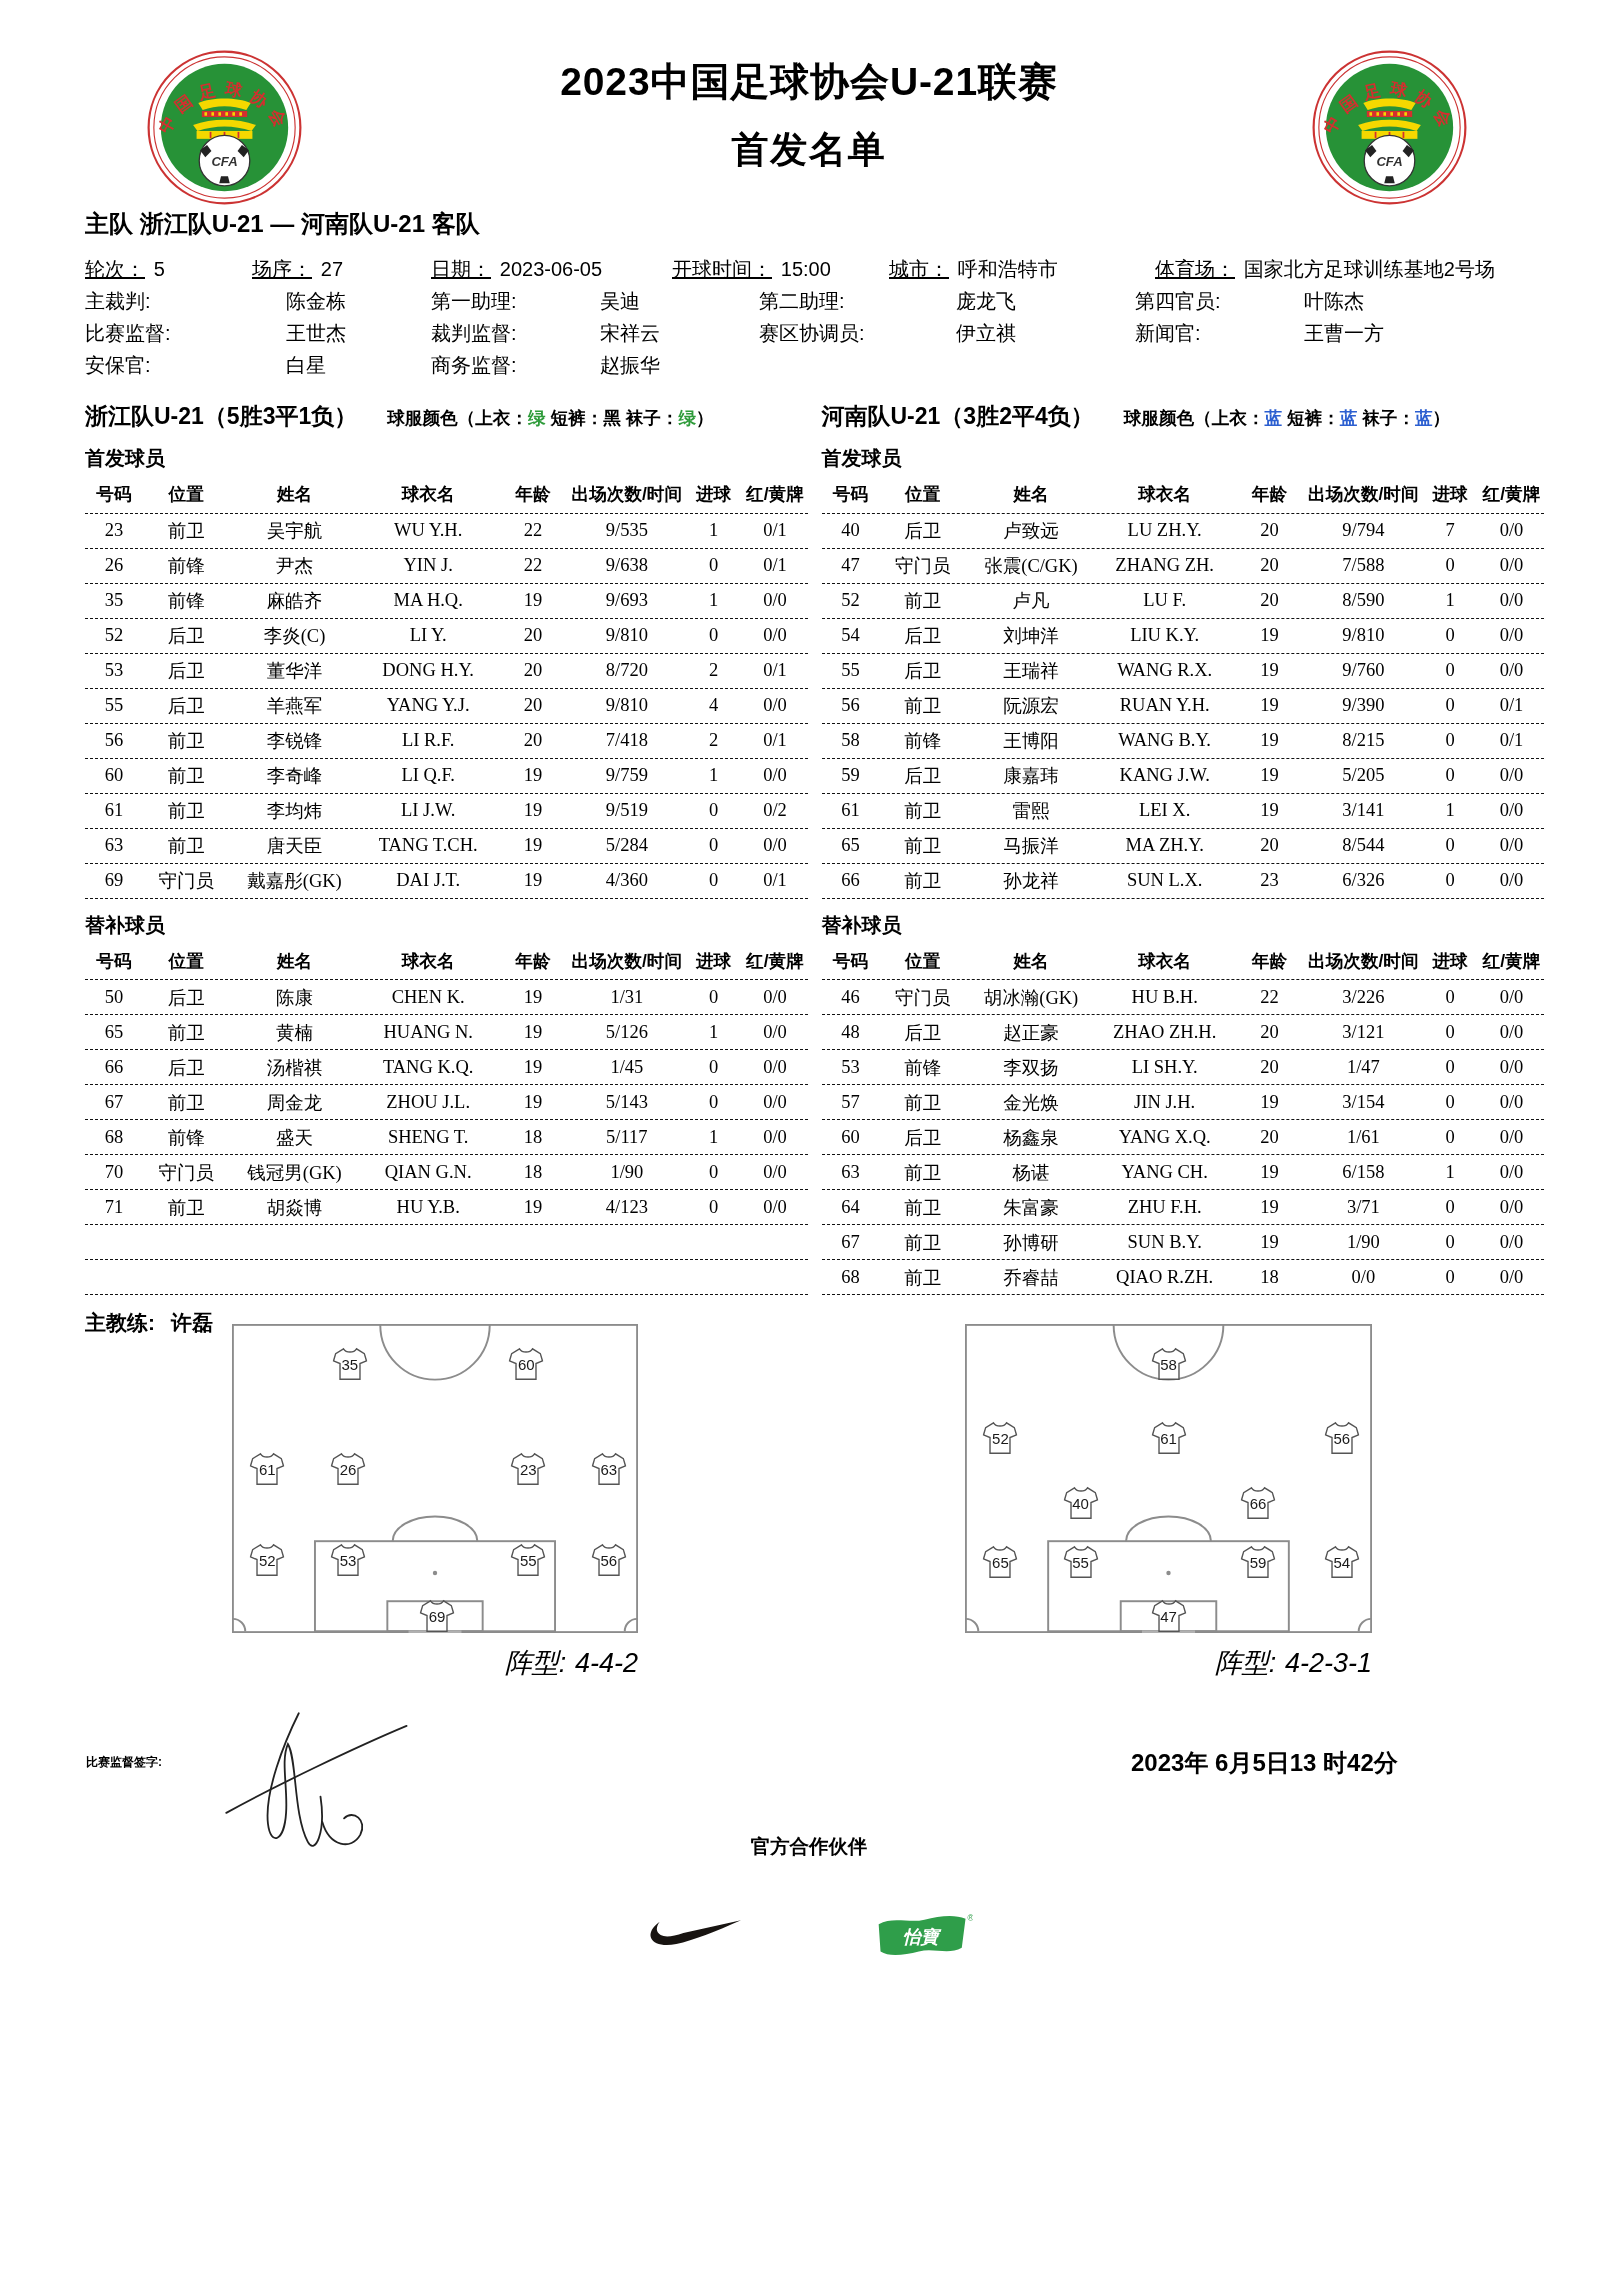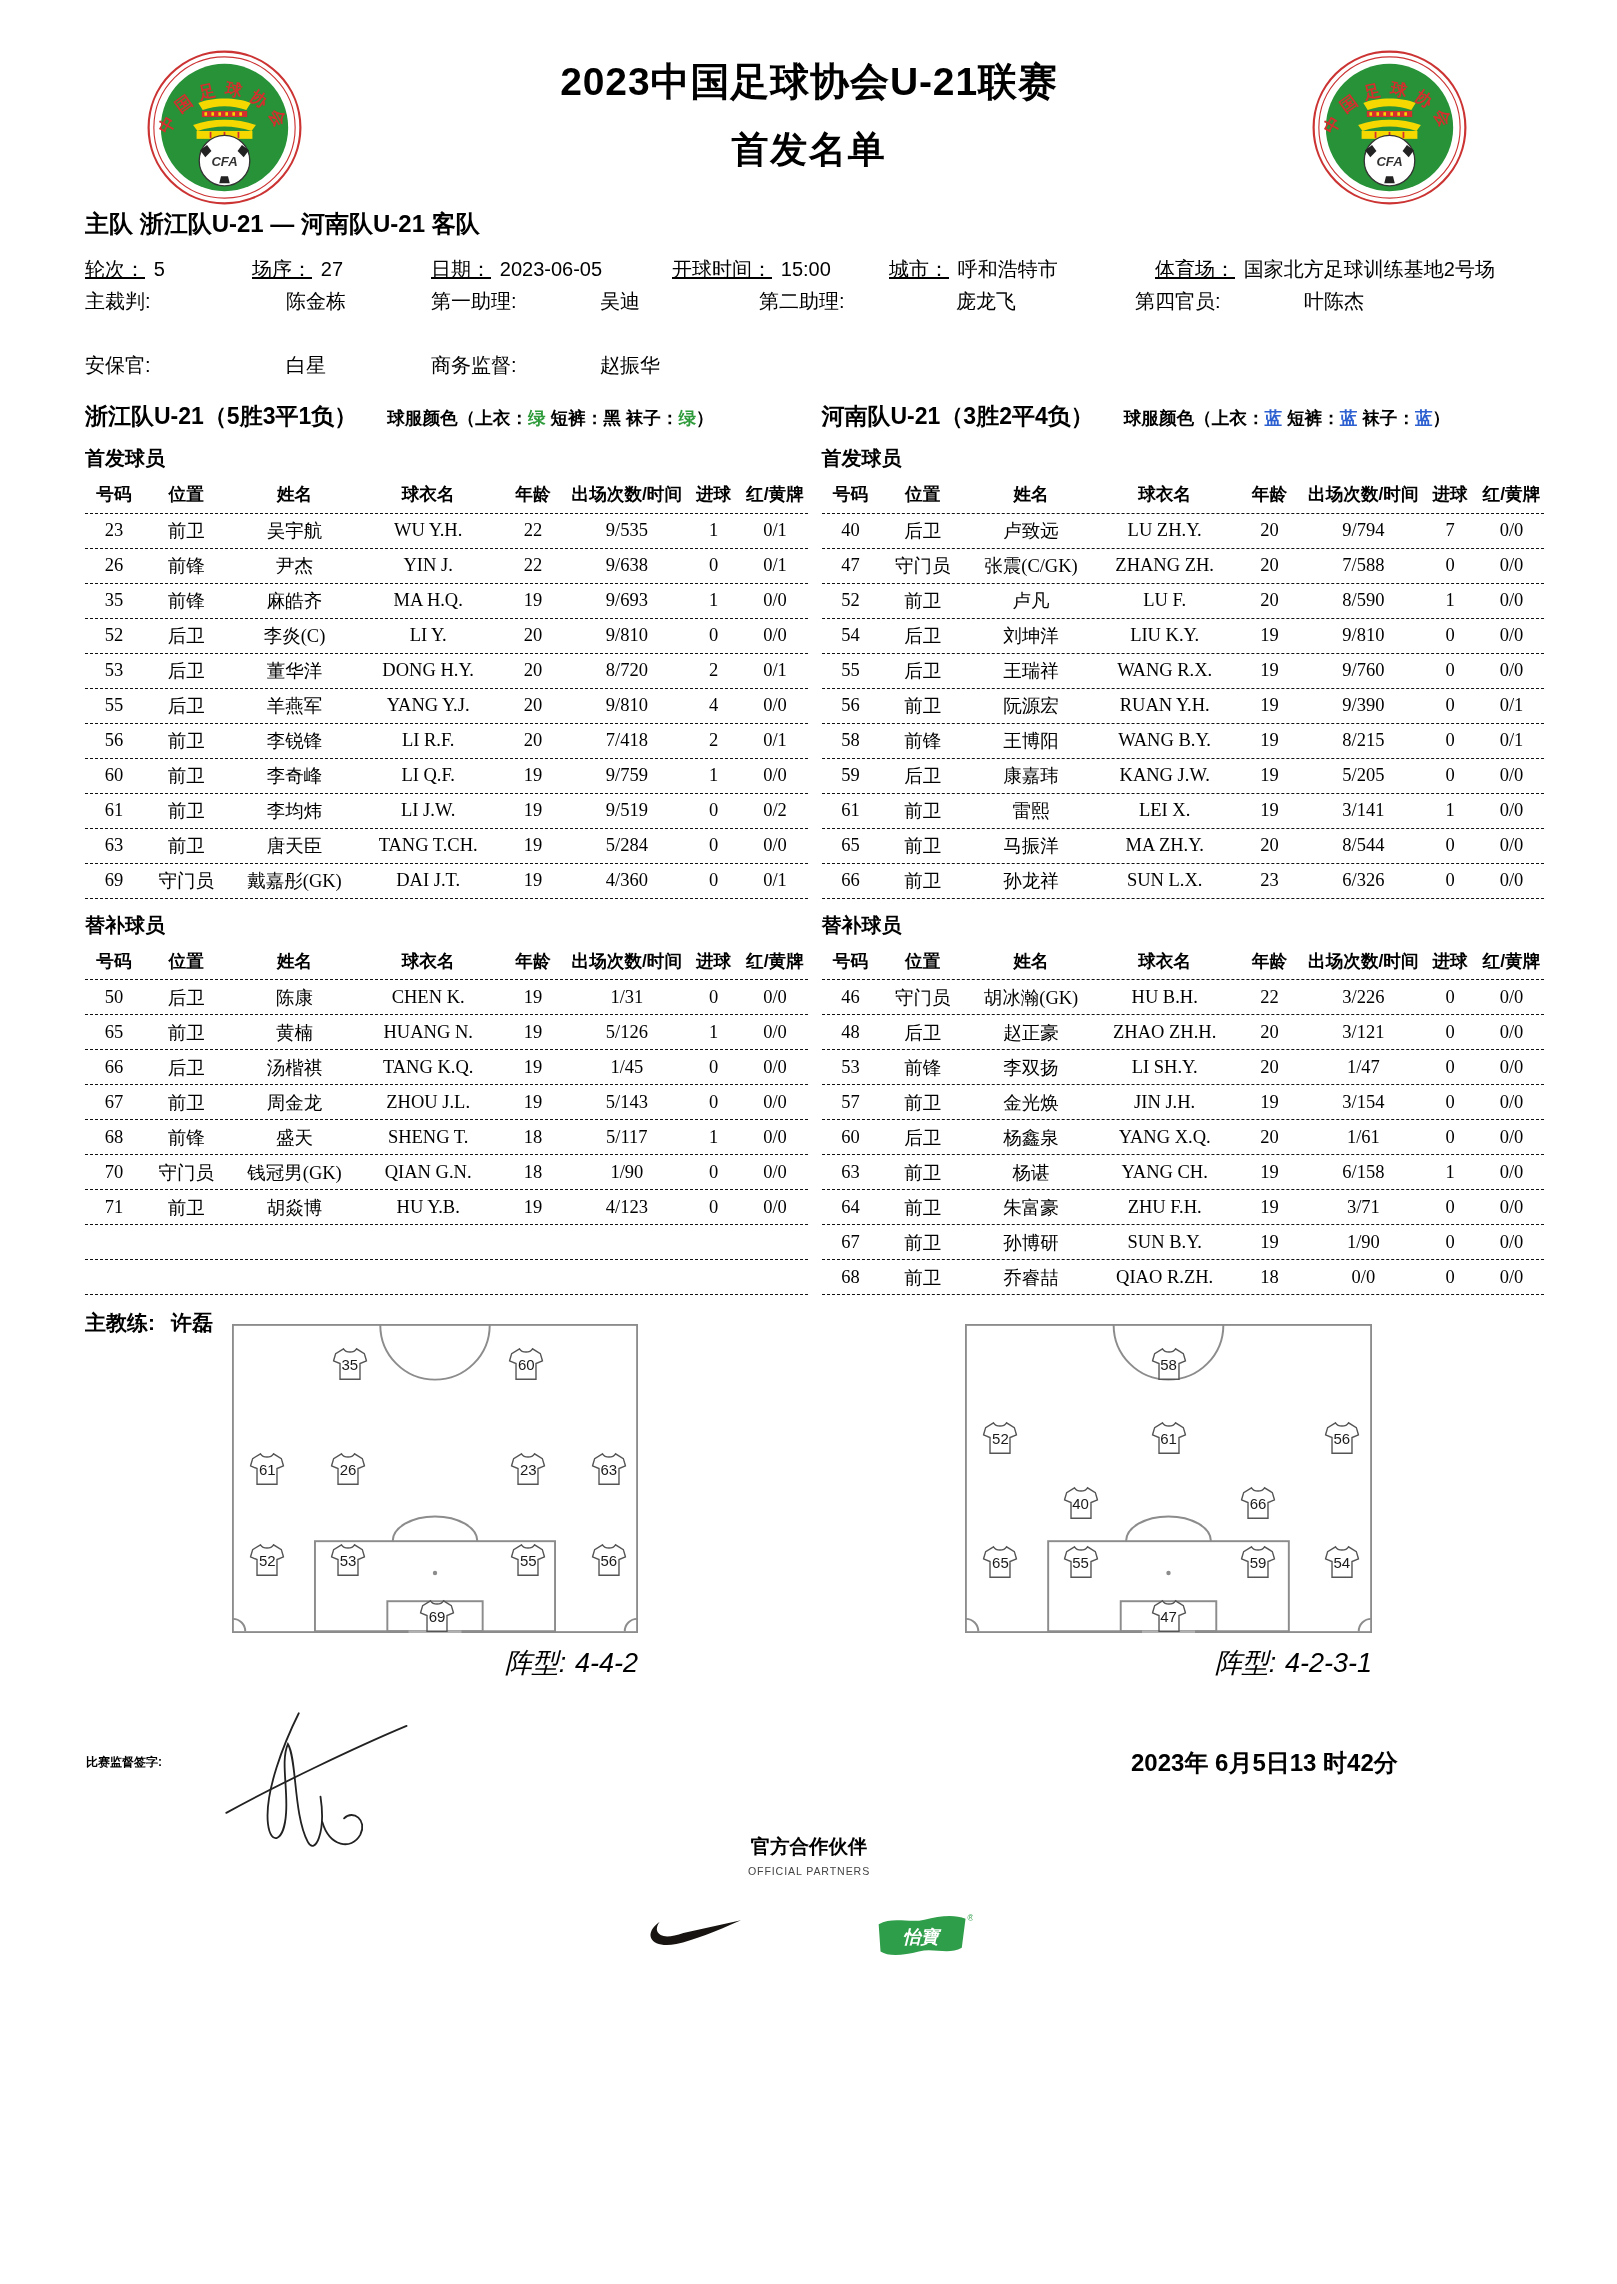--- a/index.html
+++ b/index.html
@@ -141,20 +141,30 @@
   <div class="inforow offgrid" id="info-row2">
       <span class="lab">主裁判:</span>
       <span class="val">陈金栋</span>
       <span class="lab">第一助理:</span>
       <span class="val">吴迪</span>
       <span class="lab">第二助理:</span>
       <span class="val">庞龙飞</span>
       <span class="lab">第四官员:</span>
       <span class="val">叶陈杰</span>
     </div>
+  <div class="inforow offgrid" id="info-row3">
+      <span class="lab">比赛监督:</span>
+      <span class="val">王世杰</span>
+      <span class="lab">裁判监督:</span>
+      <span class="val">宋祥云</span>
+      <span class="lab">赛区协调员:</span>
+      <span class="val">伊立祺</span>
+      <span class="lab">新闻官:</span>
+      <span class="val">王曹一方</span>
+    </div>
   <div class="inforow offgrid" id="info-row4">
       <span class="lab">安保官:</span>
       <span class="val">白星</span>
       <span class="lab">商务监督:</span>
       <span class="val">赵振华</span>
     </div>
 
   <div class="teams">
 
     <div class="team">
@@ -790,21 +800,20 @@
     <g fill="none" stroke="#222" stroke-width="2" stroke-linecap="round">
       <path d="M86,8 C70,40 48,95 52,130 C55,155 70,150 72,118 C74,90 66,60 74,42 C84,58 80,120 96,150 C104,165 116,140 110,100"></path>
       <path d="M6,118 C60,88 150,45 205,22"></path>
       <path d="M112,128 C120,155 144,160 154,142 C162,126 146,114 136,124"></path>
     </g>
   </svg>
   <div class="datetime">2023年 6月5日13 时42分</div>
 
   <div class="partners">
     <div class="cn">官方合作伙伴</div>
-    <div class="en">OFFICIAL PARTNERS</div>
   </div>
 
   <div class="sponsors">
     <svg width="97" height="35" viewBox="0 0 96 34">
       <path d="M95,1 C70,12 48,21 31,24.5 C18,27 8.5,24.5 6,18.5 C4,13.5 7.5,7.5 14.5,2.5 C10.5,8 10.8,13 15.5,15.5 C20,18 28,17 38,13.5 Z" fill="#181411"></path>
     </svg>
     <svg width="99" height="49" viewBox="0 0 106 52">
       <path d="M5,13 C20,4 38,12 54,8 C70,4 86,2 98,7 L94,38 C80,46 64,38 48,42 C32,46 16,48 7,42 Z" fill="#2f9e4a"></path>
       <text x="50" y="33" font-size="19" font-weight="bold" font-style="italic" fill="#ffffff" text-anchor="middle">怡寶</text>
       <text x="100" y="9" font-size="9" fill="#2f9e4a">®</text>

